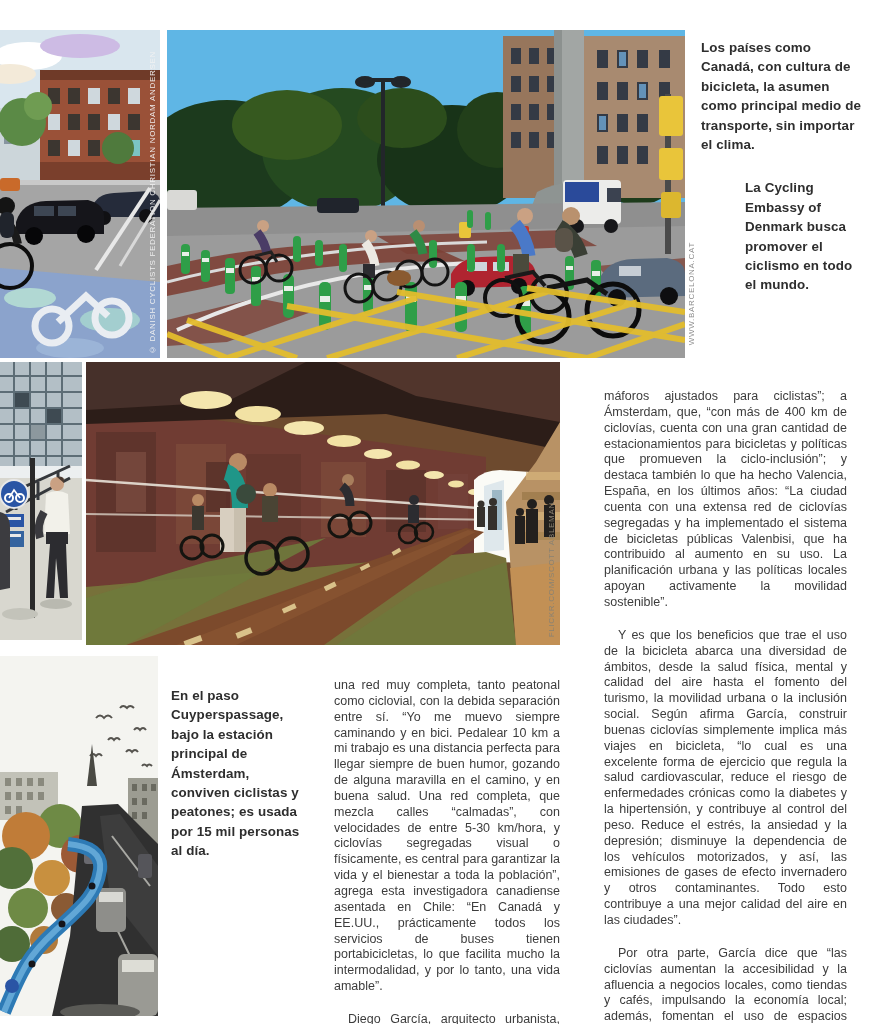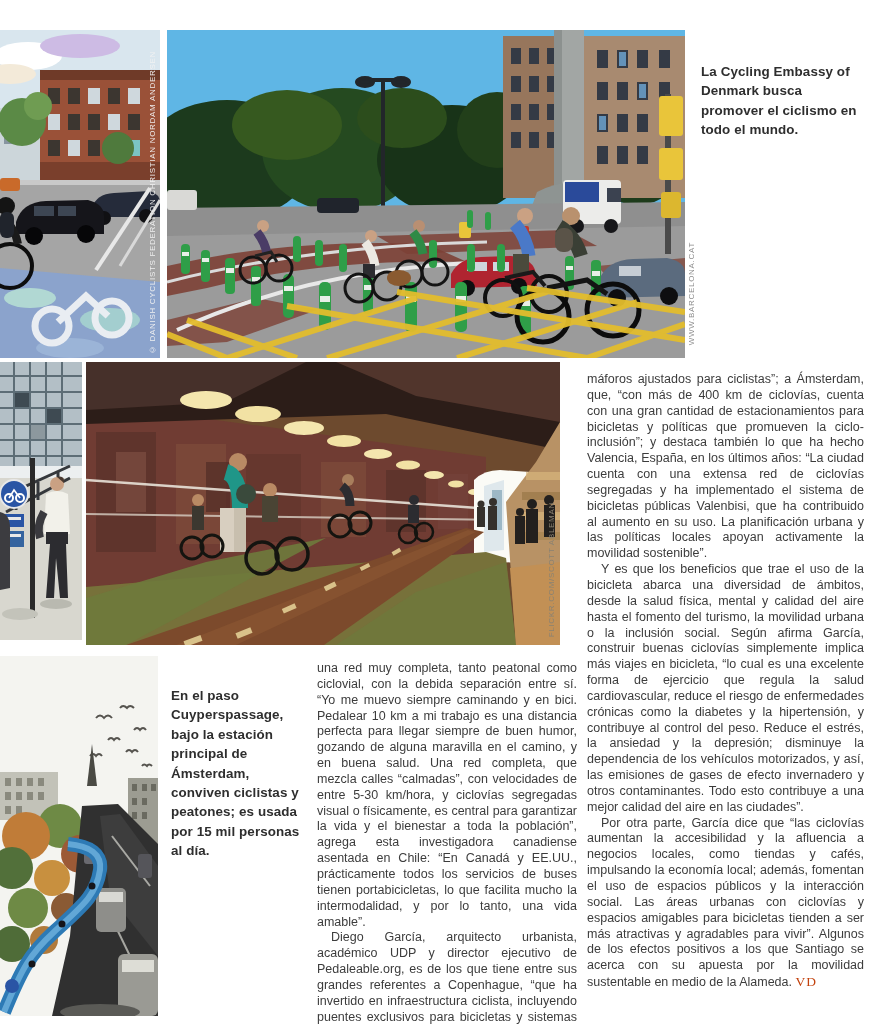--- a/index.html
+++ b/index.html
@@ -15,21 +15,21 @@
     position:absolute;
     writing-mode:vertical-rl;transform:rotate(180deg);
     font-size:8px;letter-spacing:.7px;color:#9a9a9a;white-space:nowrap;
     font-family:"Liberation Sans",sans-serif;
   }
   
   .boldcol{position:absolute;color:#2e2e2e;font-weight:700;}
   .boldcol .blk{margin:0 0 21px 0;font-size:13.4px;line-height:19.4px;letter-spacing:.1px;}
   
   .bodycol{position:absolute;color:#3c3c3c;font-size:12.5px;line-height:15.85px;text-align:justify;}
-  .bodycol p{margin:0;}
+  .bodycol p{margin:17px;}
   .bodycol p.indent{text-indent:14px;}
   .endmark{
     font-family:"Liberation Serif","DejaVu Serif",serif;
     font-size:13.5px;letter-spacing:1px;color:#c2410c;white-space:nowrap;
   }
 </style>
 </head>
 <body>
 
 <div id="canvas">
@@ -324,21 +324,22 @@
         <path d="M360,258 L518,282"></path>
         <path d="M20,290 L130,328"></path>
         <path d="M0,304 L60,328"></path>
       </g>
     </svg>
   </div>
 
   <span class="credit-vertical" style="left:687px;top:242px;color:#8e8e8e;">WWW.BARCELONA.CAT</span>
 
   <div class="boldcol" style="left:701px;top:38px;width:162px;">
-    <p class="blk" style="margin-top:24px;">La Cycling Embassy of Denmark busca promover el ciclismo en todo el mundo.</p>
+    <p class="blk">Los países como Canadá, con cultura de bicicleta, la asumen como principal medio de transporte, sin importar el clima.</p>
+    <p class="blk" style="margin-top:24px;margin-left:44px;">La Cycling Embassy of Denmark busca promover el ciclismo en todo el mundo.</p>
   </div>
 
   <div class="photo" style="left:0;top:362px;width:82px;height:278px;">
     <svg viewBox="0 0 82 278" preserveAspectRatio="none">
       <rect x="0" y="0" width="82" height="278" fill="#d8d7cf"></rect>
 
       <g>
         <rect x="0" y="0" width="82" height="108" fill="#b3bfc6"></rect>
         <g stroke="#5d6d76" stroke-width="2">
           <line x1="0" y1="14" x2="82" y2="14"></line>

